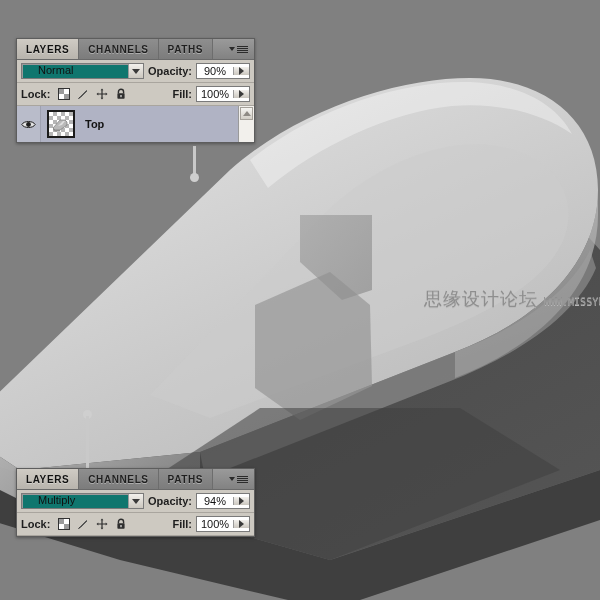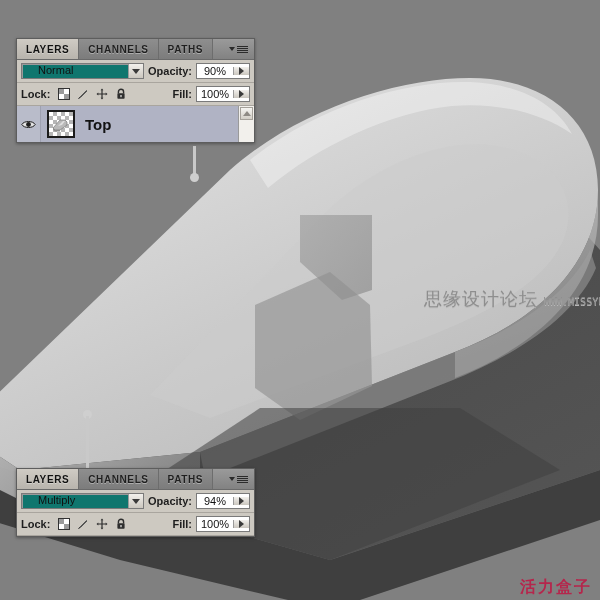--- a/index.html
+++ b/index.html
@@ -304,21 +304,21 @@
     position: relative;
     background-image:
       linear-gradient(45deg, #b6b6b6 25%, transparent 25%, transparent 75%, #b6b6b6 75%),
       linear-gradient(45deg, #b6b6b6 25%, #fff 25%, #fff 75%, #b6b6b6 75%);
     background-size: 8px 8px;
     background-position: 0 0, 4px 4px;
     overflow: hidden;
   }
   .layer-name {
     margin-left: 10px;
-    font-size: 15px;
+    font-size: 11px;
     font-weight: bold;
     color: #131313;
   }
   .layer-scroll {
     position: absolute;
     right: 0;
     top: 0;
     bottom: 0;
     width: 15px;
     background: #f2f0ec;
@@ -588,16 +588,15 @@
       </div>
     </div>
 
   </div>
 
   <div class="watermark" id="watermark-missyuan">
     <span class="wm-cn">思缘设计论坛</span><span class="wm-url">WWW.MISSYUAN.COM</span>
   </div>
 
   <div class="watermark" id="logo-olihe">
-    <span class="logo-cn">活力盒子</span>
   </div>
 
 </div>
 
 </body></html>

